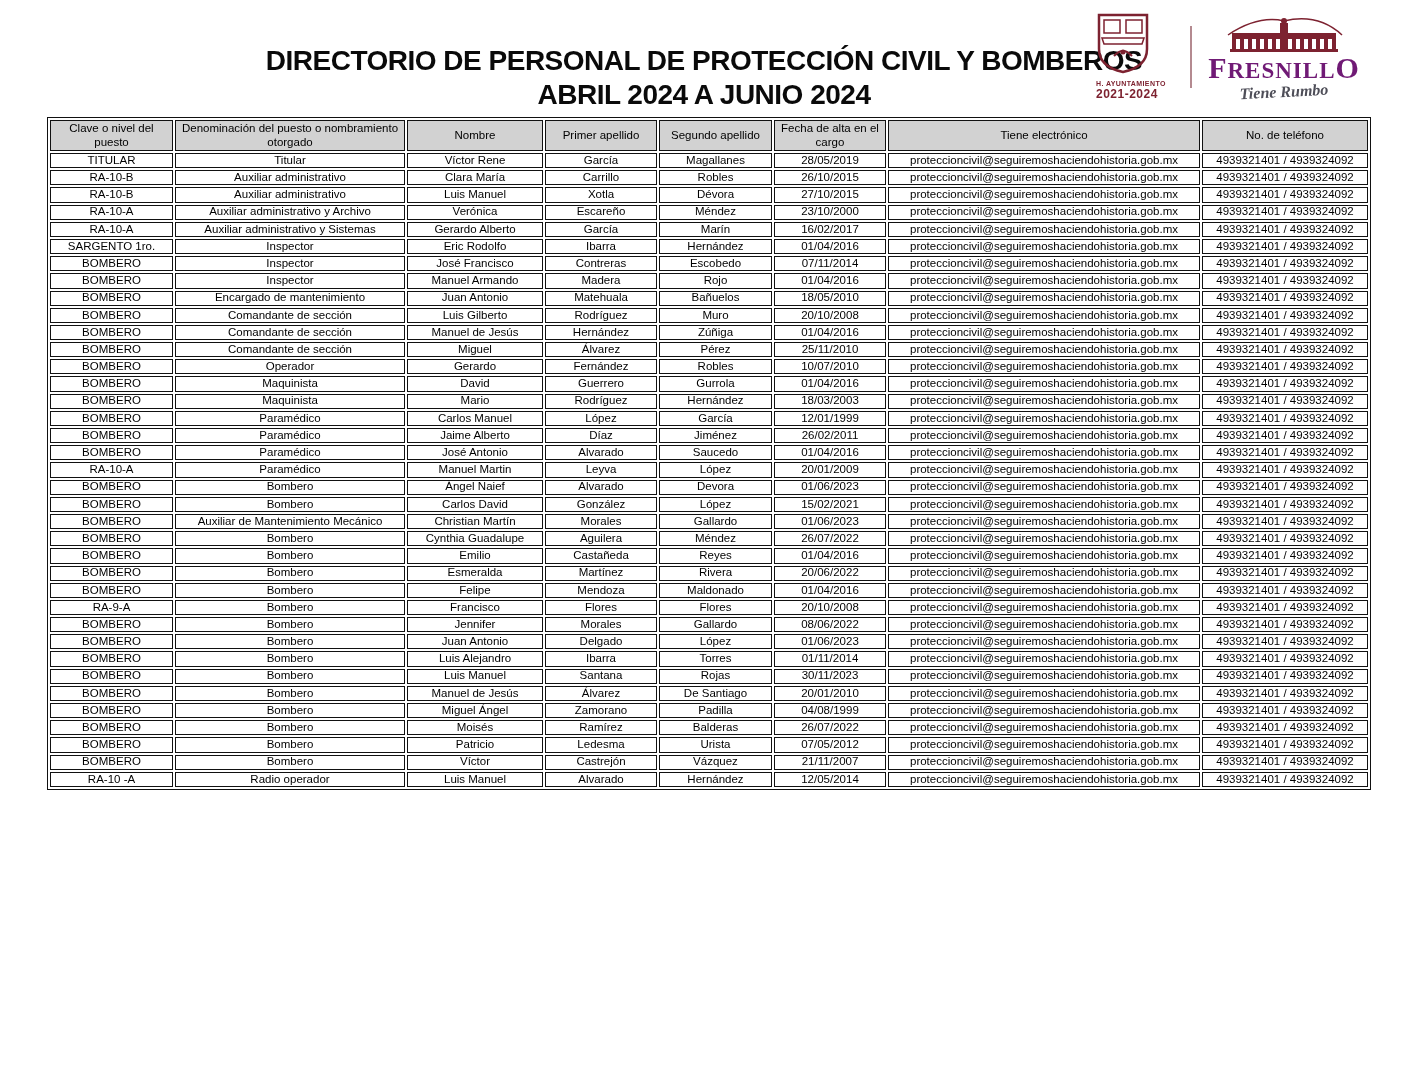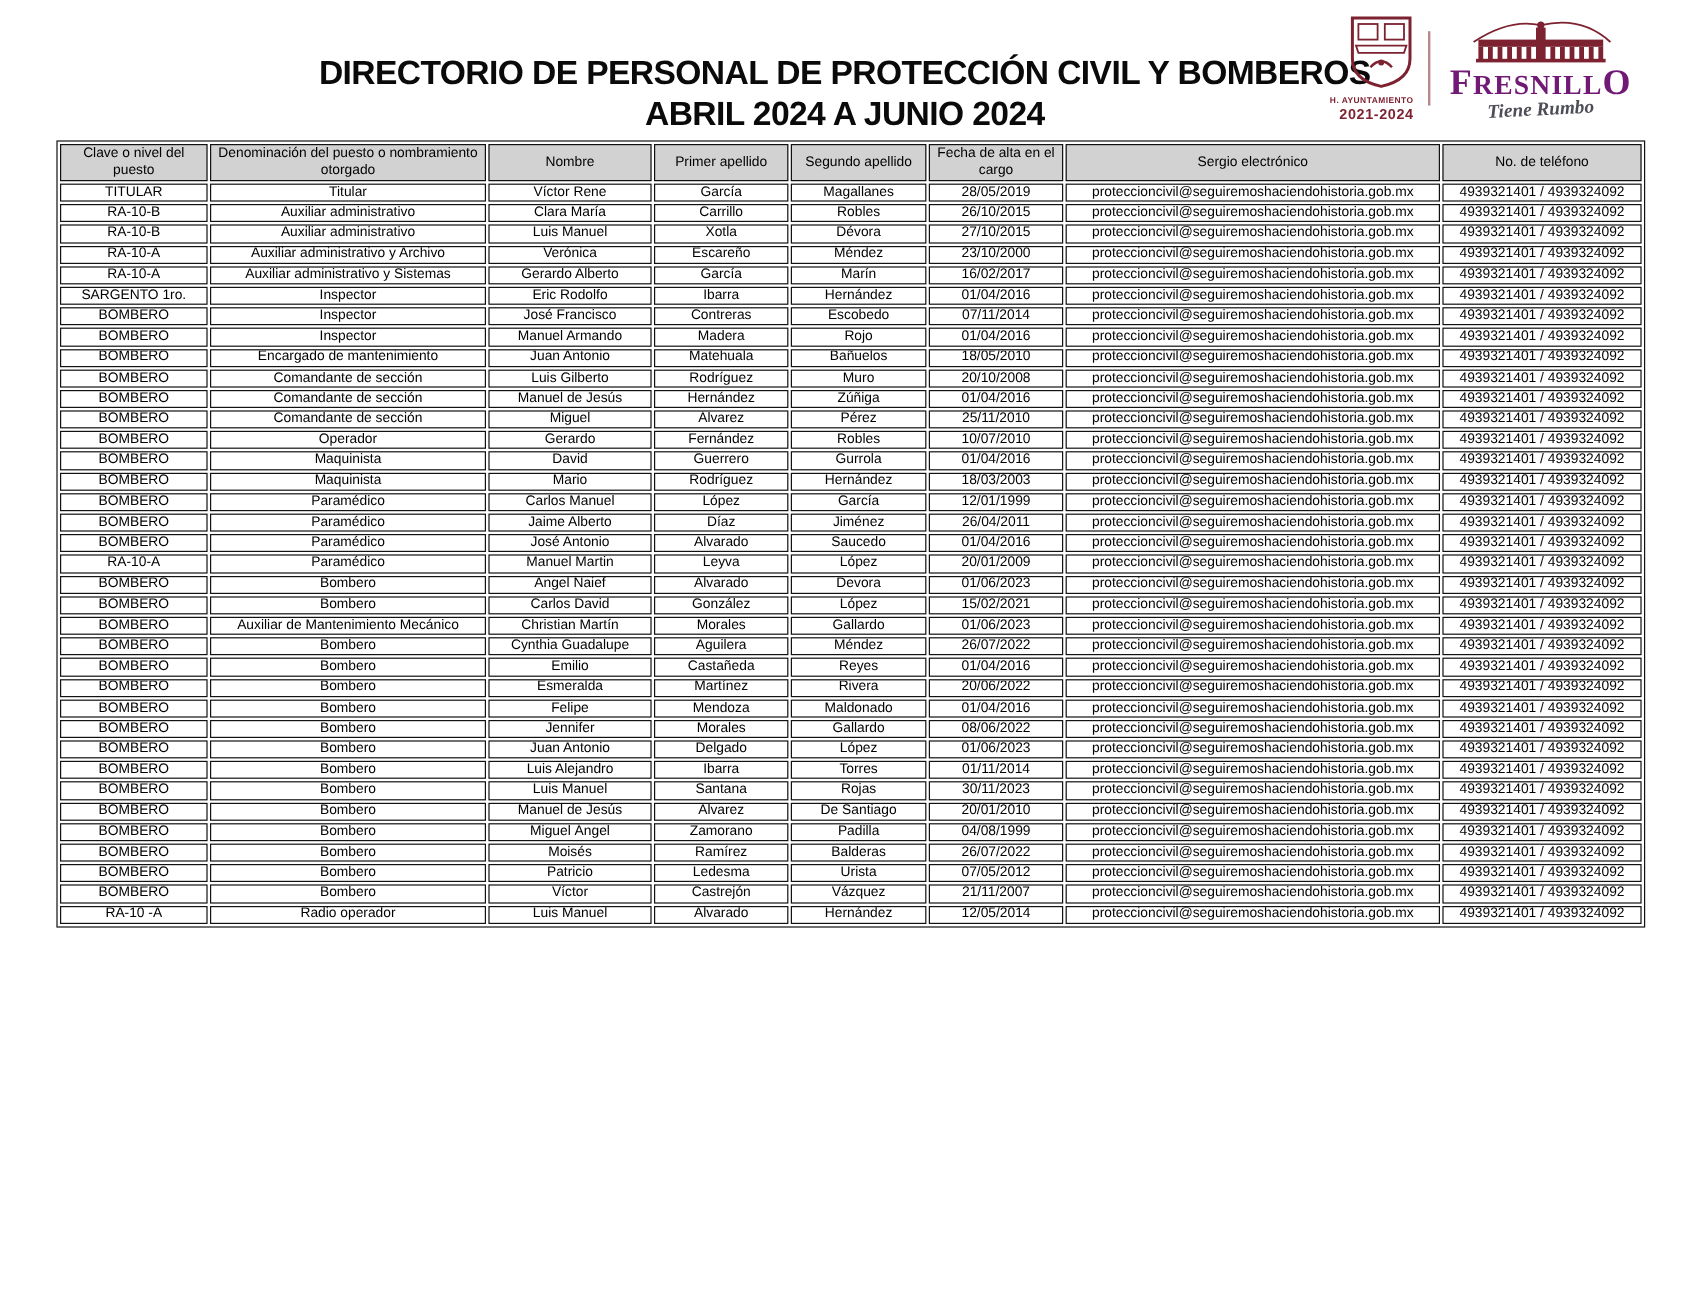--- a/index.html
+++ b/index.html
@@ -32,21 +32,21 @@
 
   
   .logo {
     position: absolute;
     top: 12px;
     right: 44px;
     display: flex;
     align-items: center;
     gap: 12px;
   }
-  .crest-block { text-align: right; width: 82px; }
+  .crest-block { text-align: left; width: 82px; }
   .crest-label {
     font-size: 7px;
     font-weight: bold;
     color: #7d2230;
     letter-spacing: 0.4px;
     margin-top: 2px;
     white-space: nowrap;
   }
   .crest-years {
     font-size: 12px;
@@ -181,21 +181,21 @@
         <col style="width: 166px;">
       </colgroup>
     <thead>
         <tr>
           <th>Clave o nivel del puesto</th>
           <th>Denominación del puesto o nombramiento otorgado</th>
           <th>Nombre</th>
           <th>Primer apellido</th>
           <th>Segundo apellido</th>
           <th>Fecha de alta en el cargo</th>
-          <th>Sergio electrónico</th>
+          <th>Tiene electrónico</th>
           <th>No. de teléfono</th>
         </tr>
       </thead>
     <tbody>
         <tr>
           <td>TITULAR</td>
           <td>Titular</td>
           <td>Víctor Rene</td>
           <td>García</td>
           <td>Magallanes</td>
@@ -352,21 +352,21 @@
           <td>12/01/1999</td>
           <td>proteccioncivil@seguiremoshaciendohistoria.gob.mx</td>
           <td>4939321401 / 4939324092</td>
         </tr>
         <tr>
           <td>BOMBERO</td>
           <td>Paramédico</td>
           <td>Jaime Alberto</td>
           <td>Díaz</td>
           <td>Jiménez</td>
-          <td>26/04/2011</td>
+          <td>26/02/2011</td>
           <td>proteccioncivil@seguiremoshaciendohistoria.gob.mx</td>
           <td>4939321401 / 4939324092</td>
         </tr>
         <tr>
           <td>BOMBERO</td>
           <td>Paramédico</td>
           <td>José Antonio</td>
           <td>Alvarado</td>
           <td>Saucedo</td>
           <td>01/04/2016</td>
@@ -447,20 +447,30 @@
           <td>BOMBERO</td>
           <td>Bombero</td>
           <td>Felipe</td>
           <td>Mendoza</td>
           <td>Maldonado</td>
           <td>01/04/2016</td>
           <td>proteccioncivil@seguiremoshaciendohistoria.gob.mx</td>
           <td>4939321401 / 4939324092</td>
         </tr>
         <tr>
+          <td>RA-9-A</td>
+          <td>Bombero</td>
+          <td>Francisco</td>
+          <td>Flores</td>
+          <td>Flores</td>
+          <td>20/10/2008</td>
+          <td>proteccioncivil@seguiremoshaciendohistoria.gob.mx</td>
+          <td>4939321401 / 4939324092</td>
+        </tr>
+        <tr>
           <td>BOMBERO</td>
           <td>Bombero</td>
           <td>Jennifer</td>
           <td>Morales</td>
           <td>Gallardo</td>
           <td>08/06/2022</td>
           <td>proteccioncivil@seguiremoshaciendohistoria.gob.mx</td>
           <td>4939321401 / 4939324092</td>
         </tr>
         <tr>

